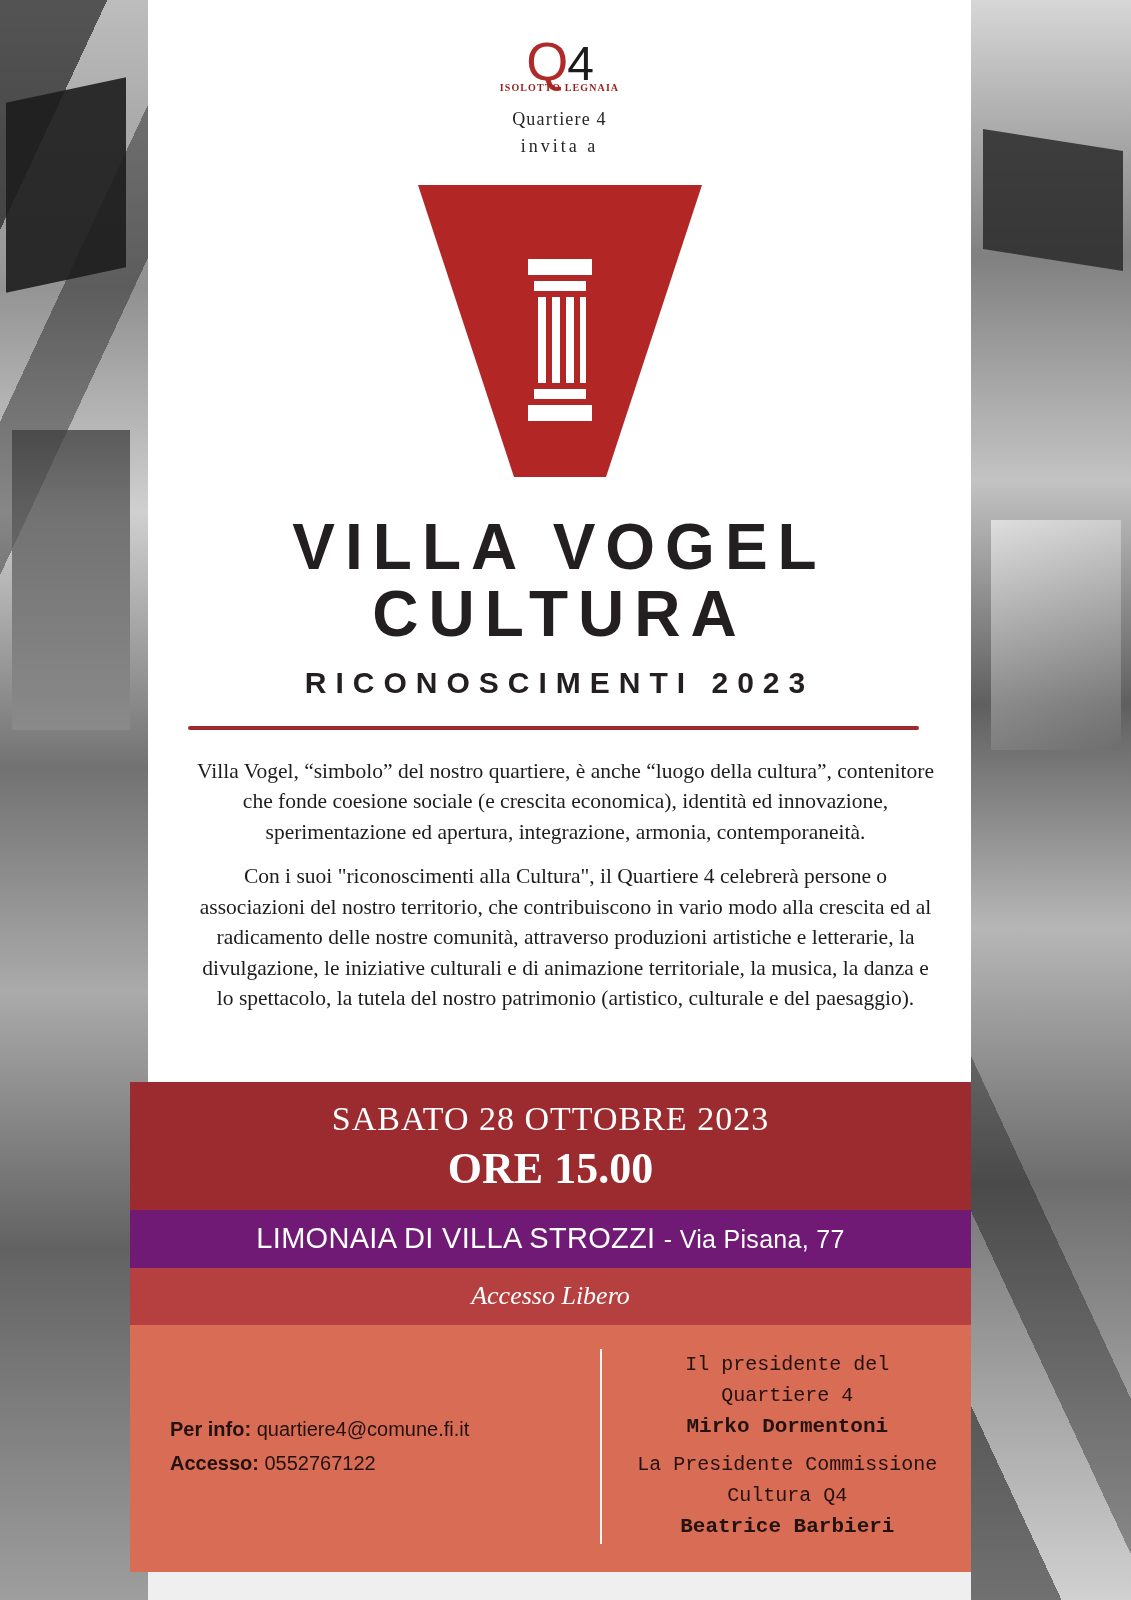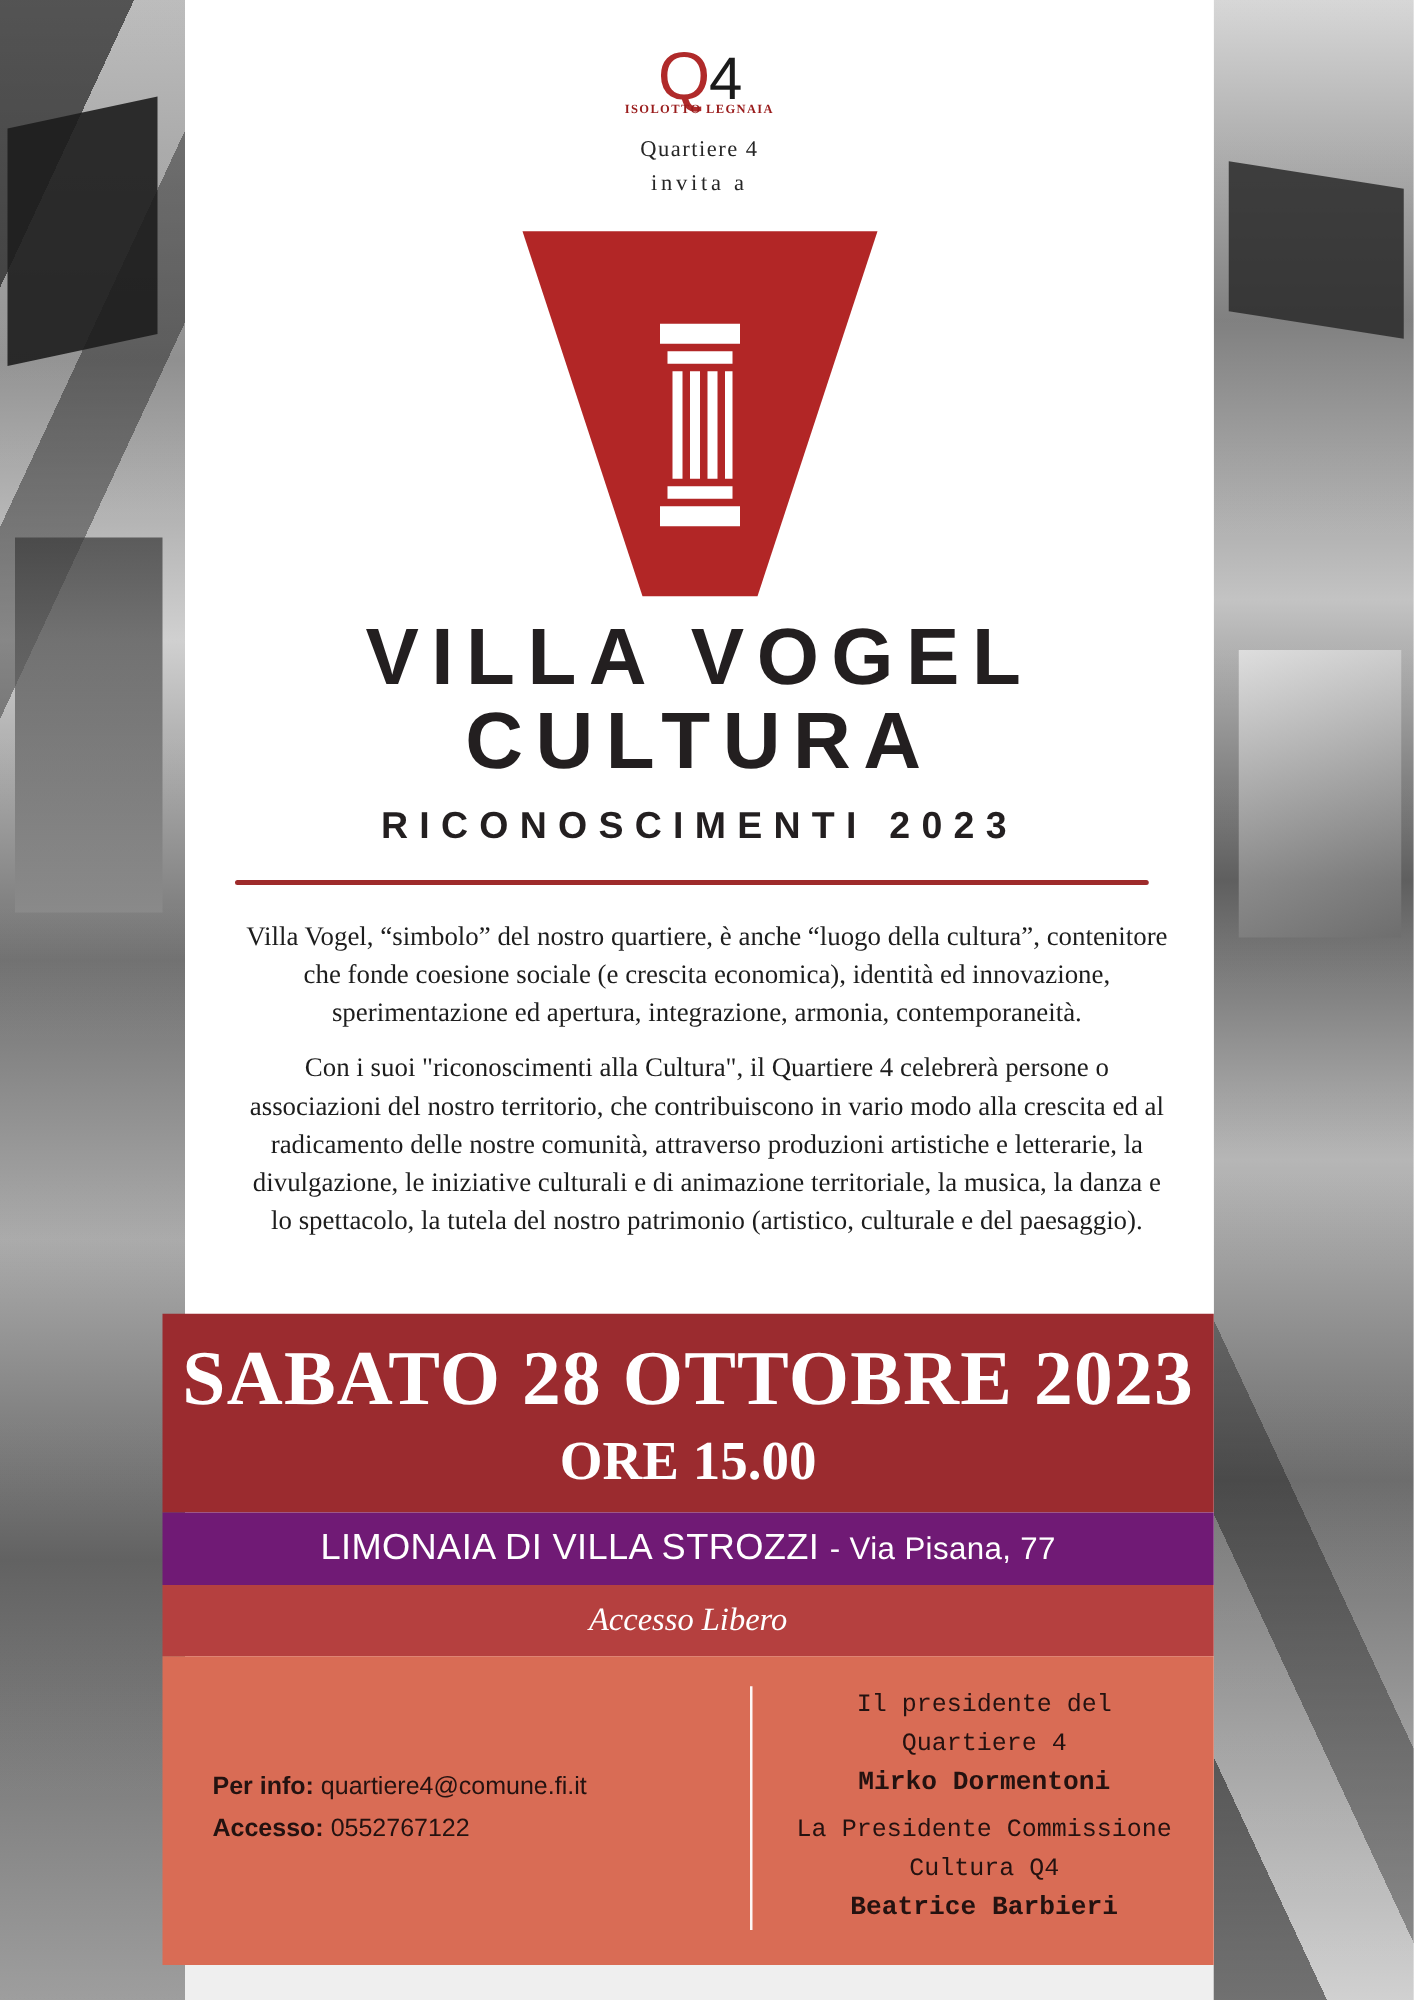--- a/index.html
+++ b/index.html
@@ -128,21 +128,21 @@
 
   
   .title-1, .title-2 {
     text-align: center;
     font-family: "Liberation Sans", sans-serif;
     font-weight: 700;
     color: #231f20;
     letter-spacing: 10px;
     line-height: 1.02;
   }
-  .title-1 { font-size: 64px; margin-top: 12px; }
+  .title-1 { font-size: 64px; margin-top: 34px; }
   .title-2 { font-size: 64px; margin-top: 2px; }
   .subtitle {
     text-align: center;
     font-family: "Liberation Sans", sans-serif;
     font-weight: 700;
     font-size: 30px;
     letter-spacing: 9px;
     color: #231f20;
     margin-top: 18px;
   }
@@ -173,22 +173,22 @@
     bottom: 0;
   }
   .band-date {
     background: #9b2b2f;
     color: #ffffff;
     text-align: center;
     padding: 18px 10px 16px;
   }
   .band-date .d1 {
     font-family: "Liberation Serif", serif;
-    font-weight: 700;
-    font-size: 62px;
+    font-weight: 400;
+    font-size: 34px;
     letter-spacing: 1px;
     line-height: 1.1;
   }
   .band-date .d2 {
     font-family: "Liberation Serif", serif;
     font-weight: 700;
     font-size: 44px;
     margin-top: 6px;
   }
   .band-place {

